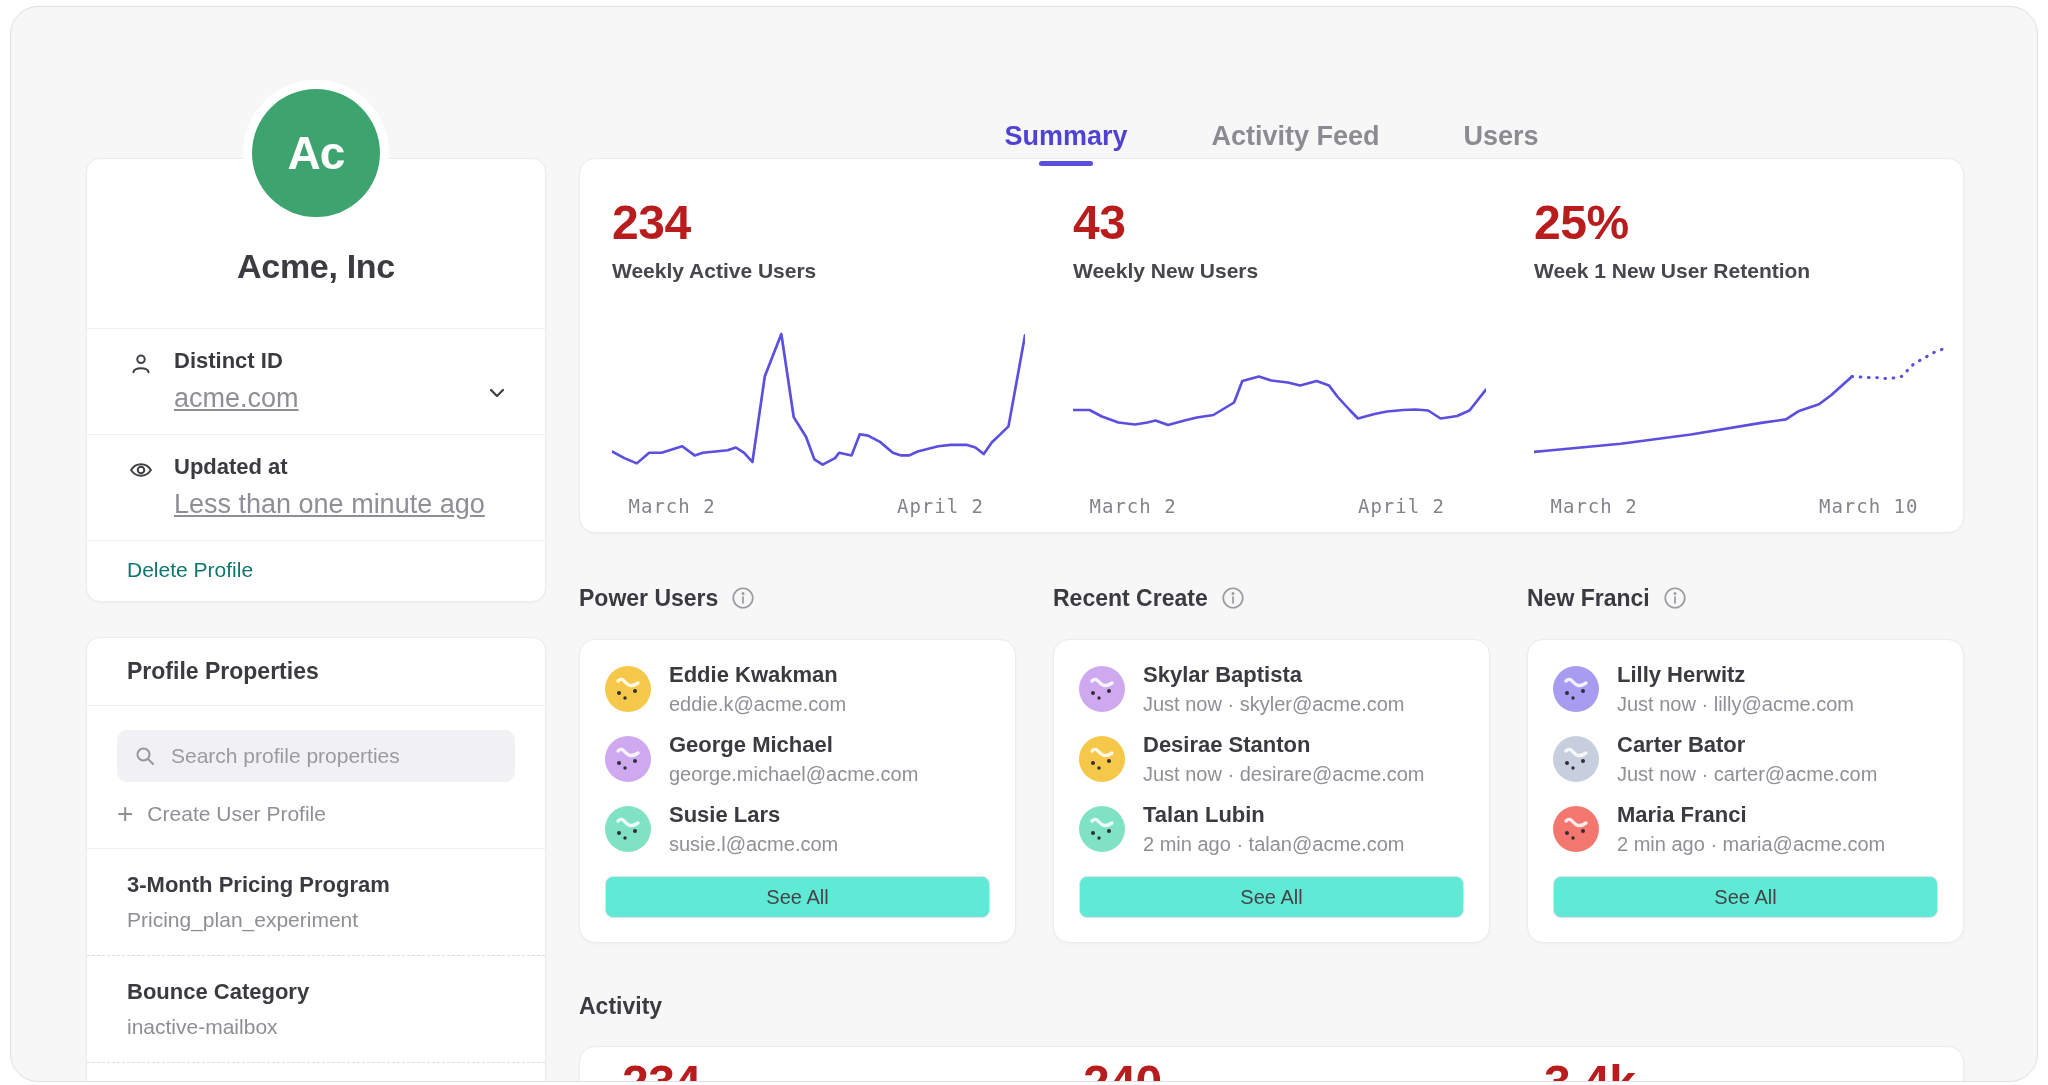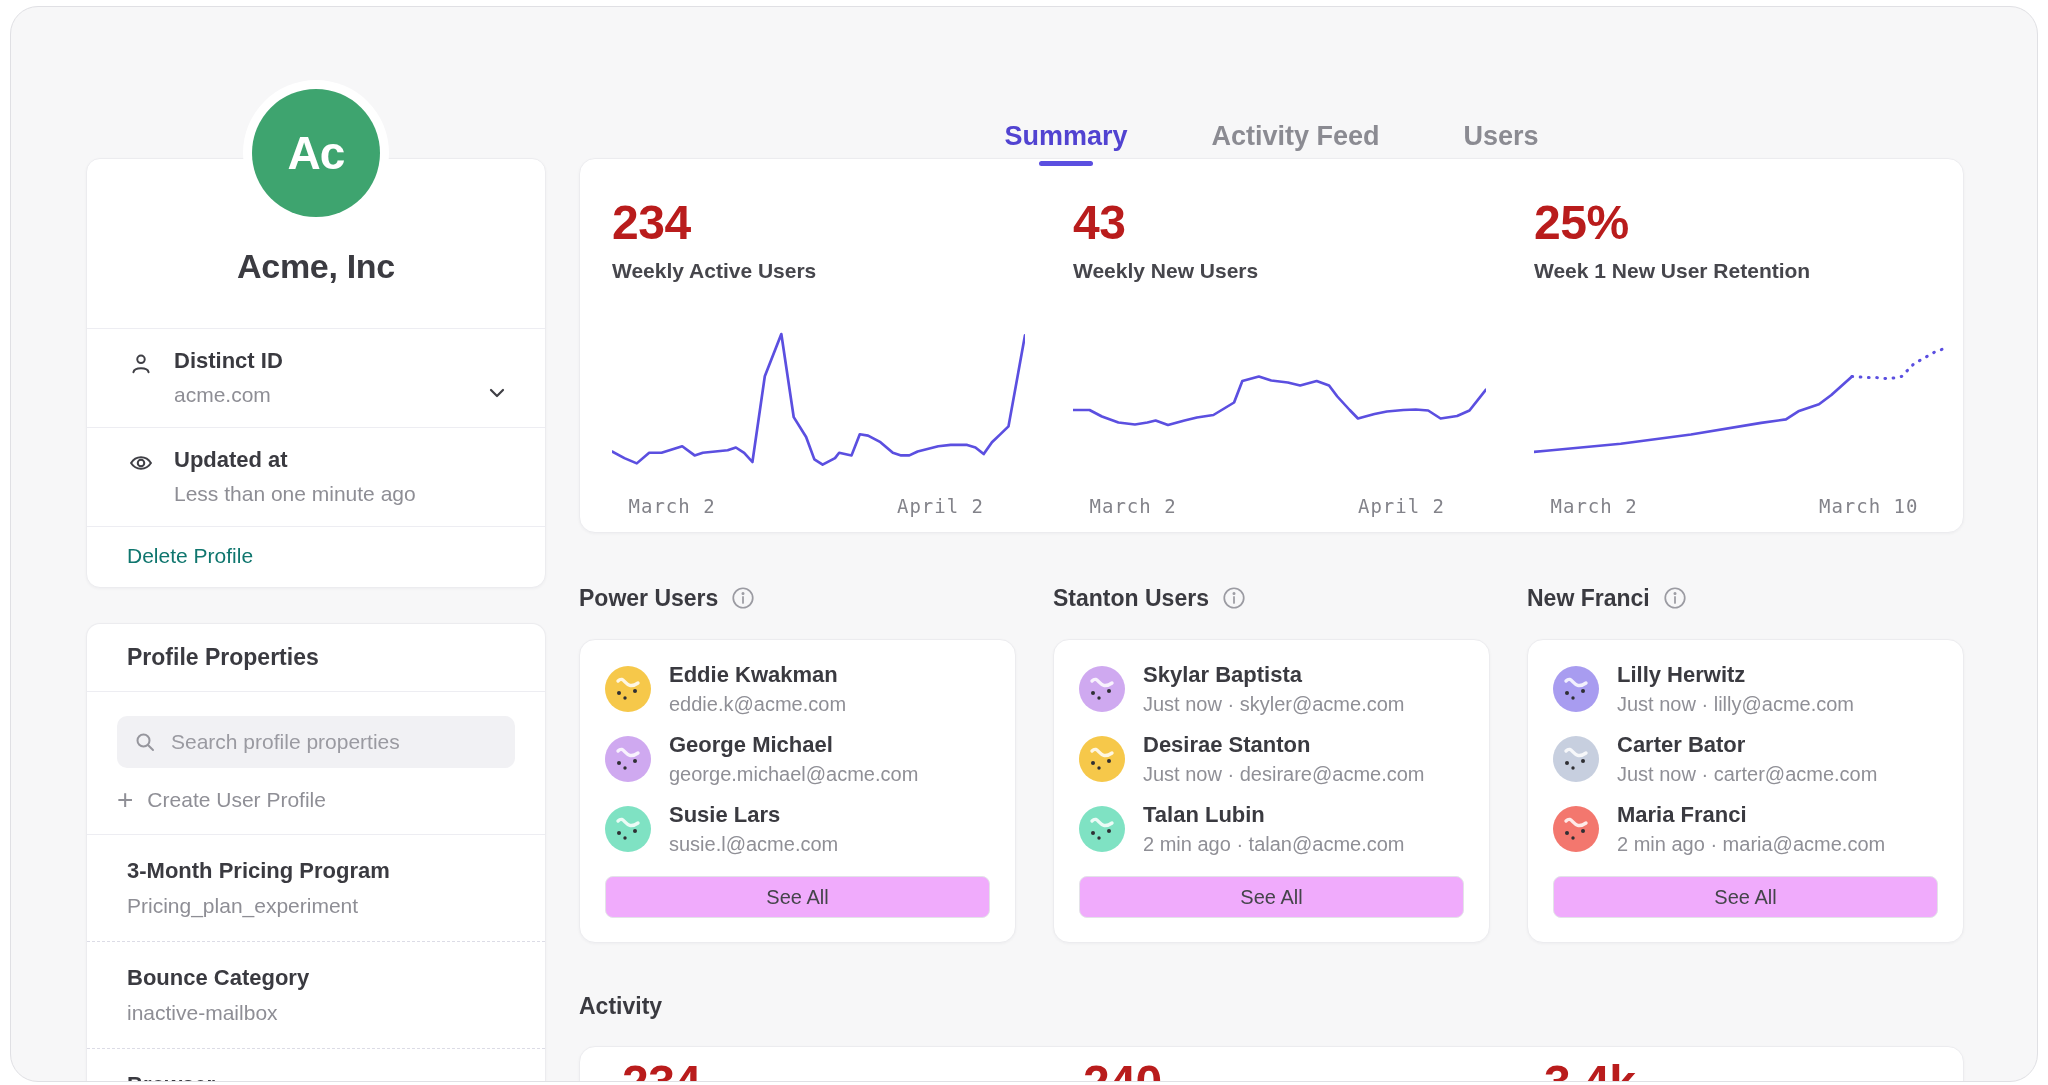--- a/index.html
+++ b/index.html
@@ -14,21 +14,21 @@
     display:flex;align-items:center;justify-content:center;z-index:3;}
   .avatar span{color:#fff;font-size:46px;font-weight:700;letter-spacing:-1px;}
   .card{background:#fff;border:1px solid #ececef;border-radius:14px;
     box-shadow:0 1px 3px rgba(20,20,43,.04);box-sizing:border-box;}
   .id-card .card-head{padding:88px 20px 42px;text-align:center;}
   .company-name{margin:0;font-size:34px;font-weight:600;color:#3b3b41;letter-spacing:-.3px;}
   .field-row{position:relative;display:flex;border-top:1px solid #ededf2;padding:19px 40px 20px 40px;}
   .f-icon{width:30px;flex:none;margin-top:2px;color:#3f3f45;}
   .f-text{margin-left:17px;}
   .f-label{font-size:22px;font-weight:600;color:#3a3a40;}
-  .f-value{margin-top:9px;font-size:21px;color:#8e8e95;}
+  .f-value{margin-top:9px;font-size:27px;color:#8e8e95;text-decoration:underline;}
   .chev{position:absolute;right:36px;top:52px;color:#3f3f45;}
   .delete-row{border-top:1px solid #ededf2;padding:17px 40px 19px;}
   .delete-link{font-size:21px;color:#0f766e;cursor:pointer;}
   .props-card{margin-top:35px;border-bottom:none;border-bottom-left-radius:0;border-bottom-right-radius:0;}
   .props-title{padding:20px 40px;font-size:23px;font-weight:600;color:#3a3a40;
     border-bottom:1px solid #ededf2;}
   .search-wrap{margin:24px 30px 0;}
   .search-box{display:flex;align-items:center;height:52px;background:#f1f1f4;border-radius:10px;padding:0 16px;}
   .search-box svg{flex:none;color:#96969d;}
   .search-box input{border:none;outline:none;background:transparent;margin-left:12px;width:100%;
@@ -64,21 +64,21 @@
   .list-heading{display:flex;align-items:center;height:30px;}
   .list-heading .h-label{font-size:23px;font-weight:700;color:#3a3a40;}
   .info-icon{margin-left:12px;color:#9b9ba2;display:inline-flex;cursor:pointer;}
   .user-card{margin-top:26px;border-radius:16px;padding:22px 25px 24px;}
   .user-row{display:flex;align-items:center;margin-bottom:16px;cursor:pointer;}
   .u-avatar{position:relative;width:46px;height:46px;border-radius:50%;flex:none;overflow:hidden;}
   .u-avatar svg{position:absolute;inset:0;}
   .u-text{margin-left:18px;}
   .u-name{font-size:22px;font-weight:600;color:#3a3a40;}
   .u-sub{margin-top:5px;font-size:20px;color:#8f8f96;}
-  .see-all{display:block;width:100%;height:42px;margin-top:20px;background:#f0abfc;
+  .see-all{display:block;width:100%;height:42px;margin-top:20px;background:#5eead4;
     border:1px solid #e3e3e8;border-radius:8px;font-family:inherit;font-size:20px;
     color:#44444a;cursor:pointer;}
   
   .activity-title{margin:50px 0 0;font-size:23px;font-weight:700;color:#3a3a40;}
   .activity-card{margin-top:26px;height:170px;border-radius:16px;display:flex;padding-top:12px;}
   .activity-card .stat-col{padding-left:42px;}
 </style>
 </head>
 <body>
 
@@ -269,21 +269,21 @@
               <span class="u-name" style="display:block">Susie Lars</span>
               <span class="u-sub" style="display:block">susie.l@acme.com</span>
             </span>
           </div>
           <button class="see-all">See All</button>
         </div>
       </div>
 
       <div>
         <div class="list-heading">
-          <span class="h-label">Stanton Users</span>
+          <span class="h-label">Recent Create</span>
           <span class="info-icon">
             <svg width="26" height="26" viewBox="0 0 24 24" fill="none" stroke="currentColor" stroke-width="1.6" stroke-linecap="round">
               <circle cx="12" cy="12" r="9"></circle>
                 <path d="M12 11 L12 16.5"></path>
                 <circle cx="12" cy="7.8" r="0.6" fill="currentColor"></circle>
             </svg>
           </span>
         </div>
         <div class="card user-card">
           <div class="user-row">

